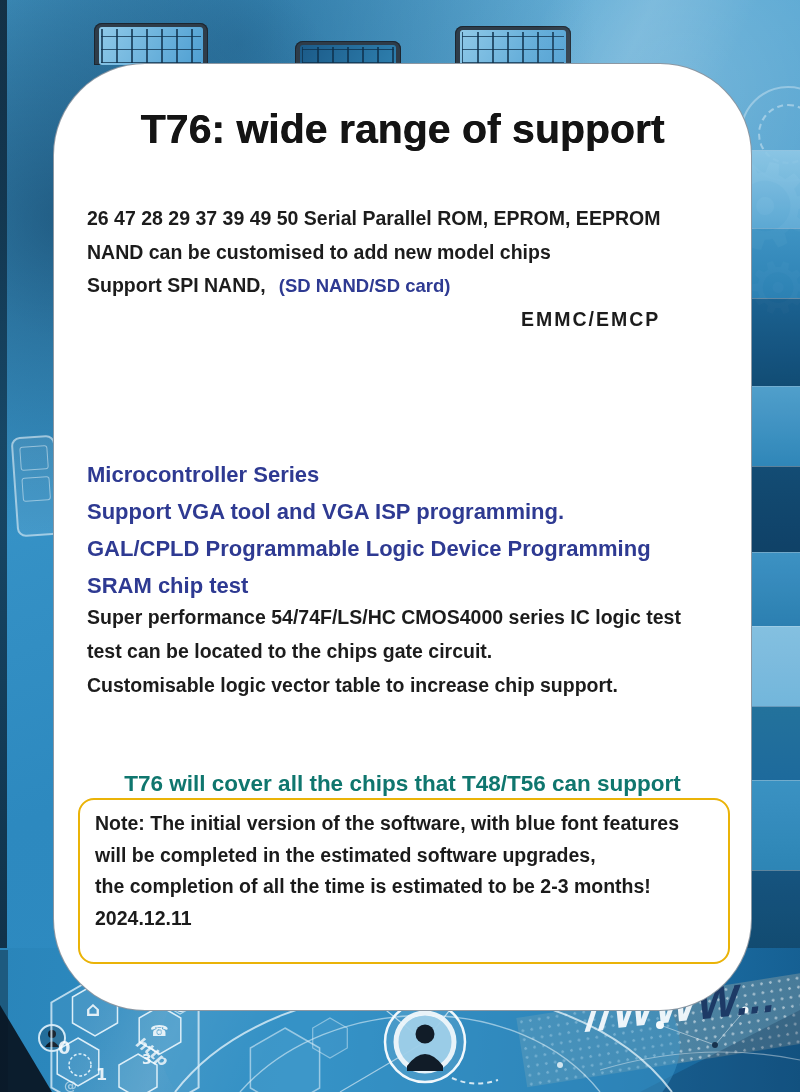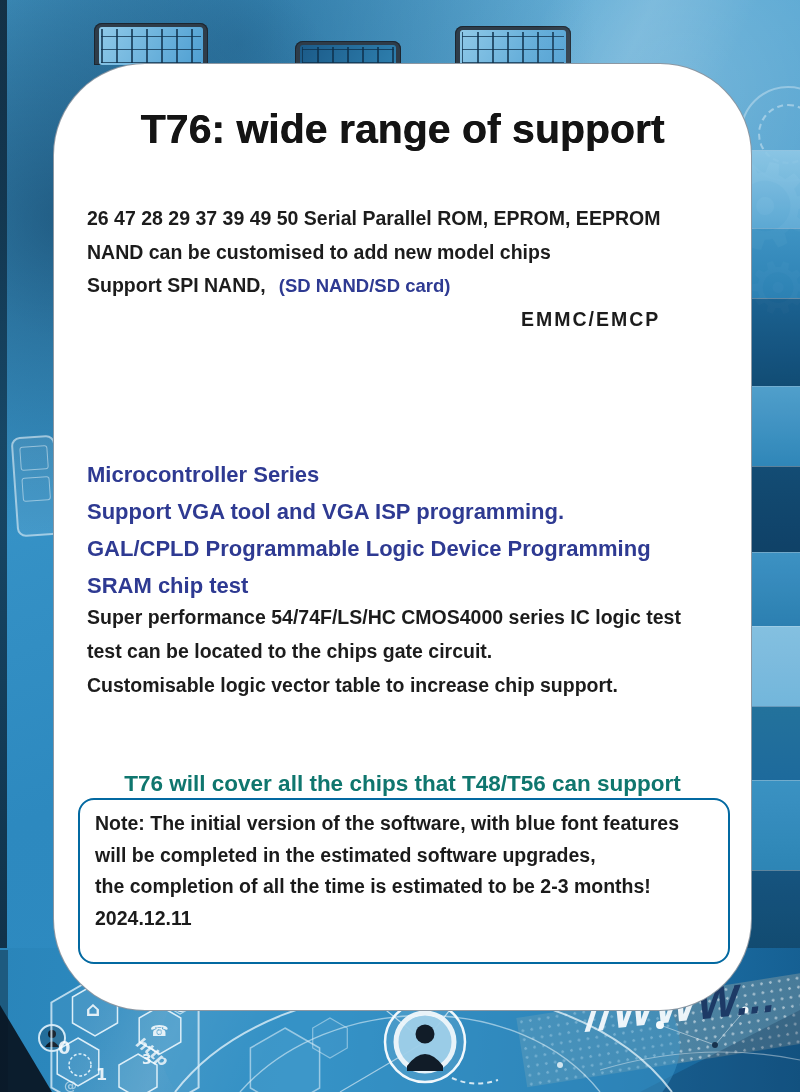--- a/index.html
+++ b/index.html
@@ -92,21 +92,21 @@
   .sec-support p { height:33.6px; line-height:33.6px; font-size:19.5px; font-weight:bold; color:#1c1c1c; }
   .spi-blue { font-size:18.5px; margin-left:13px; color:var(--blue,#2e3a92); }
   .emmc { padding-left:5px; letter-spacing:2px;text-align:right; }
   .sec-bluefeat { position:absolute; left:33px; top:368px;margin-top:24px; }
   .sec-bluefeat p { height:37px; line-height:37px; font-size:22px; font-weight:bold; color:var(--blue,#2e3a92); }
   .sec-logic { position:absolute; left:33px; top:536px; }
   .sec-logic p { height:34px; line-height:34px; font-size:19.5px; font-weight:bold; color:#1c1c1c; }
   .cover { position:absolute; left:0; right:0; top:692px; text-align:center;
     font-size:22.5px; font-weight:bold; color:#0f766e;margin-top:15px; }
   .notebox { position:absolute; left:24px; top:734px; width:652px; height:166px;
-    border:2px solid #0369a1; border-radius:16px; padding:8px 0 0 15px; }
+    border:2px solid #eab308; border-radius:16px; padding:8px 0 0 15px; }
   .notebox p { height:31.6px; line-height:31.6px; font-size:19.5px; font-weight:bold; color:#1b1b1b; }
 </style>
 </head>
 <body>
 
 <div class="stage">
 
   <div class="bg">
     <div class="edge-left"></div>
 

